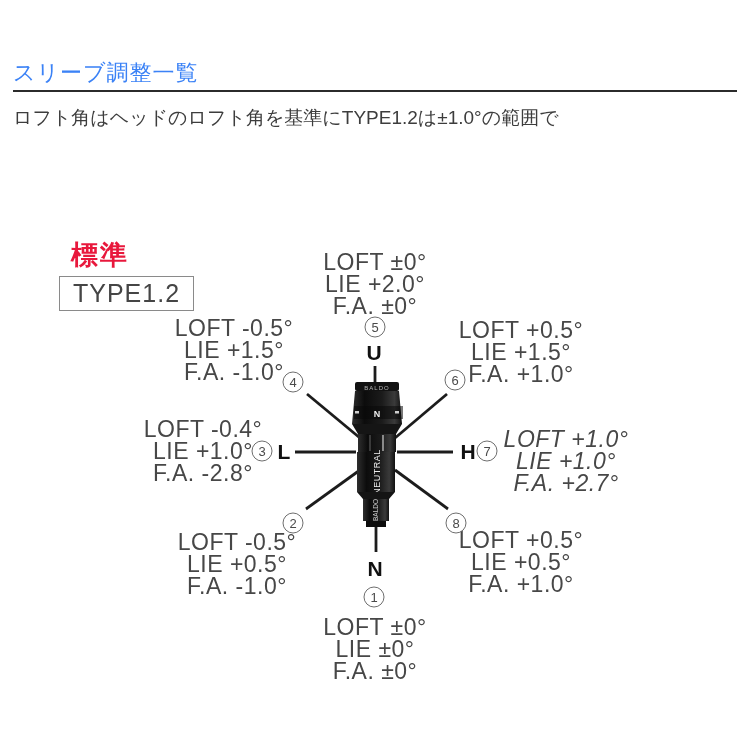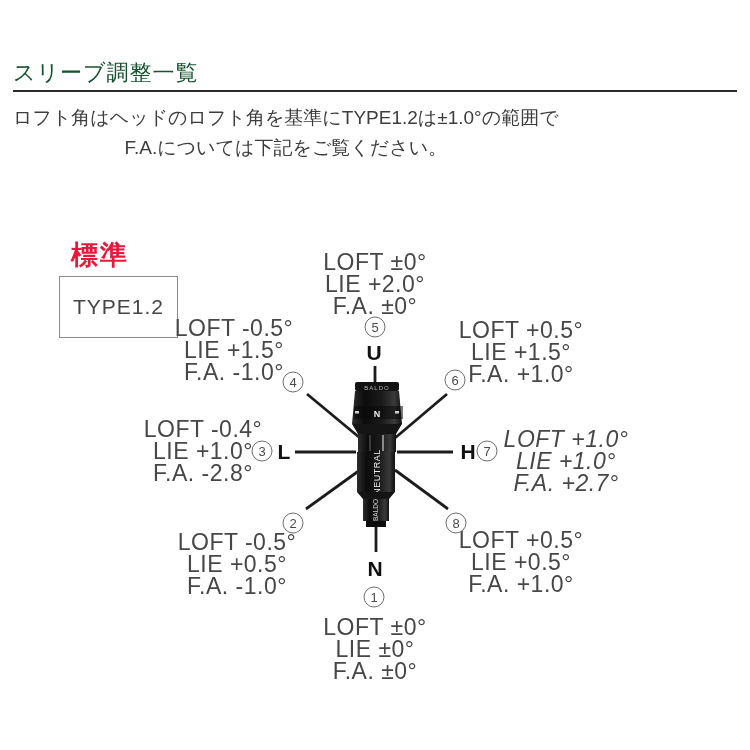--- a/index.html
+++ b/index.html
@@ -1,29 +1,29 @@
 <!DOCTYPE html>
 <html><head>
 <meta charset="utf-8">
 <style>
   html,body{margin:0;padding:0;background:#fff;}
   body{width:750px;height:750px;position:relative;overflow:hidden;
        font-family:"Liberation Sans",sans-serif;}
   .abs{position:absolute;}
 
   
-  .page-title{left:13px;top:58px;font-size:22px;color:#14532d;letter-spacing:1px;}
+  .page-title{left:13px;top:58px;font-size:22px;color:#3b82f6;letter-spacing:1px;}
   .title-rule{left:13px;top:90px;width:724px;height:2px;background:#2b2b2b;}
   .desc{left:13px;top:103px;font-size:19px;line-height:30px;color:#3d3d3d;text-align:center;}
 
   
   .std-label{left:71px;top:237px;font-size:27px;font-weight:bold;color:#e8183c;
              border-bottom:3px solid #e8183c;padding-bottom:12px;letter-spacing:2px;}
-  .type-box{left:59px;top:276px;border:1px solid #8a8a8a;padding:18px 13px;
-            font-size:21px;color:#454545;letter-spacing:1px;background:#fff;}
+  .type-box{left:59px;top:276px;border:1px solid #8a8a8a;padding:2px 13px;
+            font-size:25px;color:#454545;letter-spacing:1px;background:#fff;}
 
   
   .pos-text{transform:translateX(-50%);text-align:center;font-size:23px;
             line-height:22px;color:#474747;letter-spacing:0.5px;white-space:nowrap;}
   .pt5{left:375px;top:251px;}
   .pt4{left:234px;top:317px;}
   .pt6{left:521px;top:319px;}
   .pt3{left:203px;top:418px;}
   .pt7{left:566px;top:428px;font-style:italic;}
   .pt2{left:237px;top:531px;}
@@ -54,21 +54,20 @@
   svg{position:absolute;left:0;top:0;}
   svg text{font-family:"Liberation Sans",sans-serif;}
 </style>
 </head>
 <body>
 
 <div class="abs page-title">スリーブ調整一覧</div>
 <div class="abs title-rule"></div>
 <div class="abs desc">
   <div>ロフト角はヘッドのロフト角を基準にTYPE1.2は±1.0°の範囲で</div>
-  <div>F.A.については下記をご覧ください。</div>
 </div>
 
 <div class="abs std-label">標準</div>
 <div class="abs type-box">TYPE1.2</div>
 
 <svg width="750" height="750" viewBox="0 0 750 750">
   <defs>
     <linearGradient id="metal" x1="0" y1="0" x2="1" y2="0">
       <stop offset="0" stop-color="#2e2e2e"></stop>
       <stop offset="0.25" stop-color="#0c0c0c"></stop>

